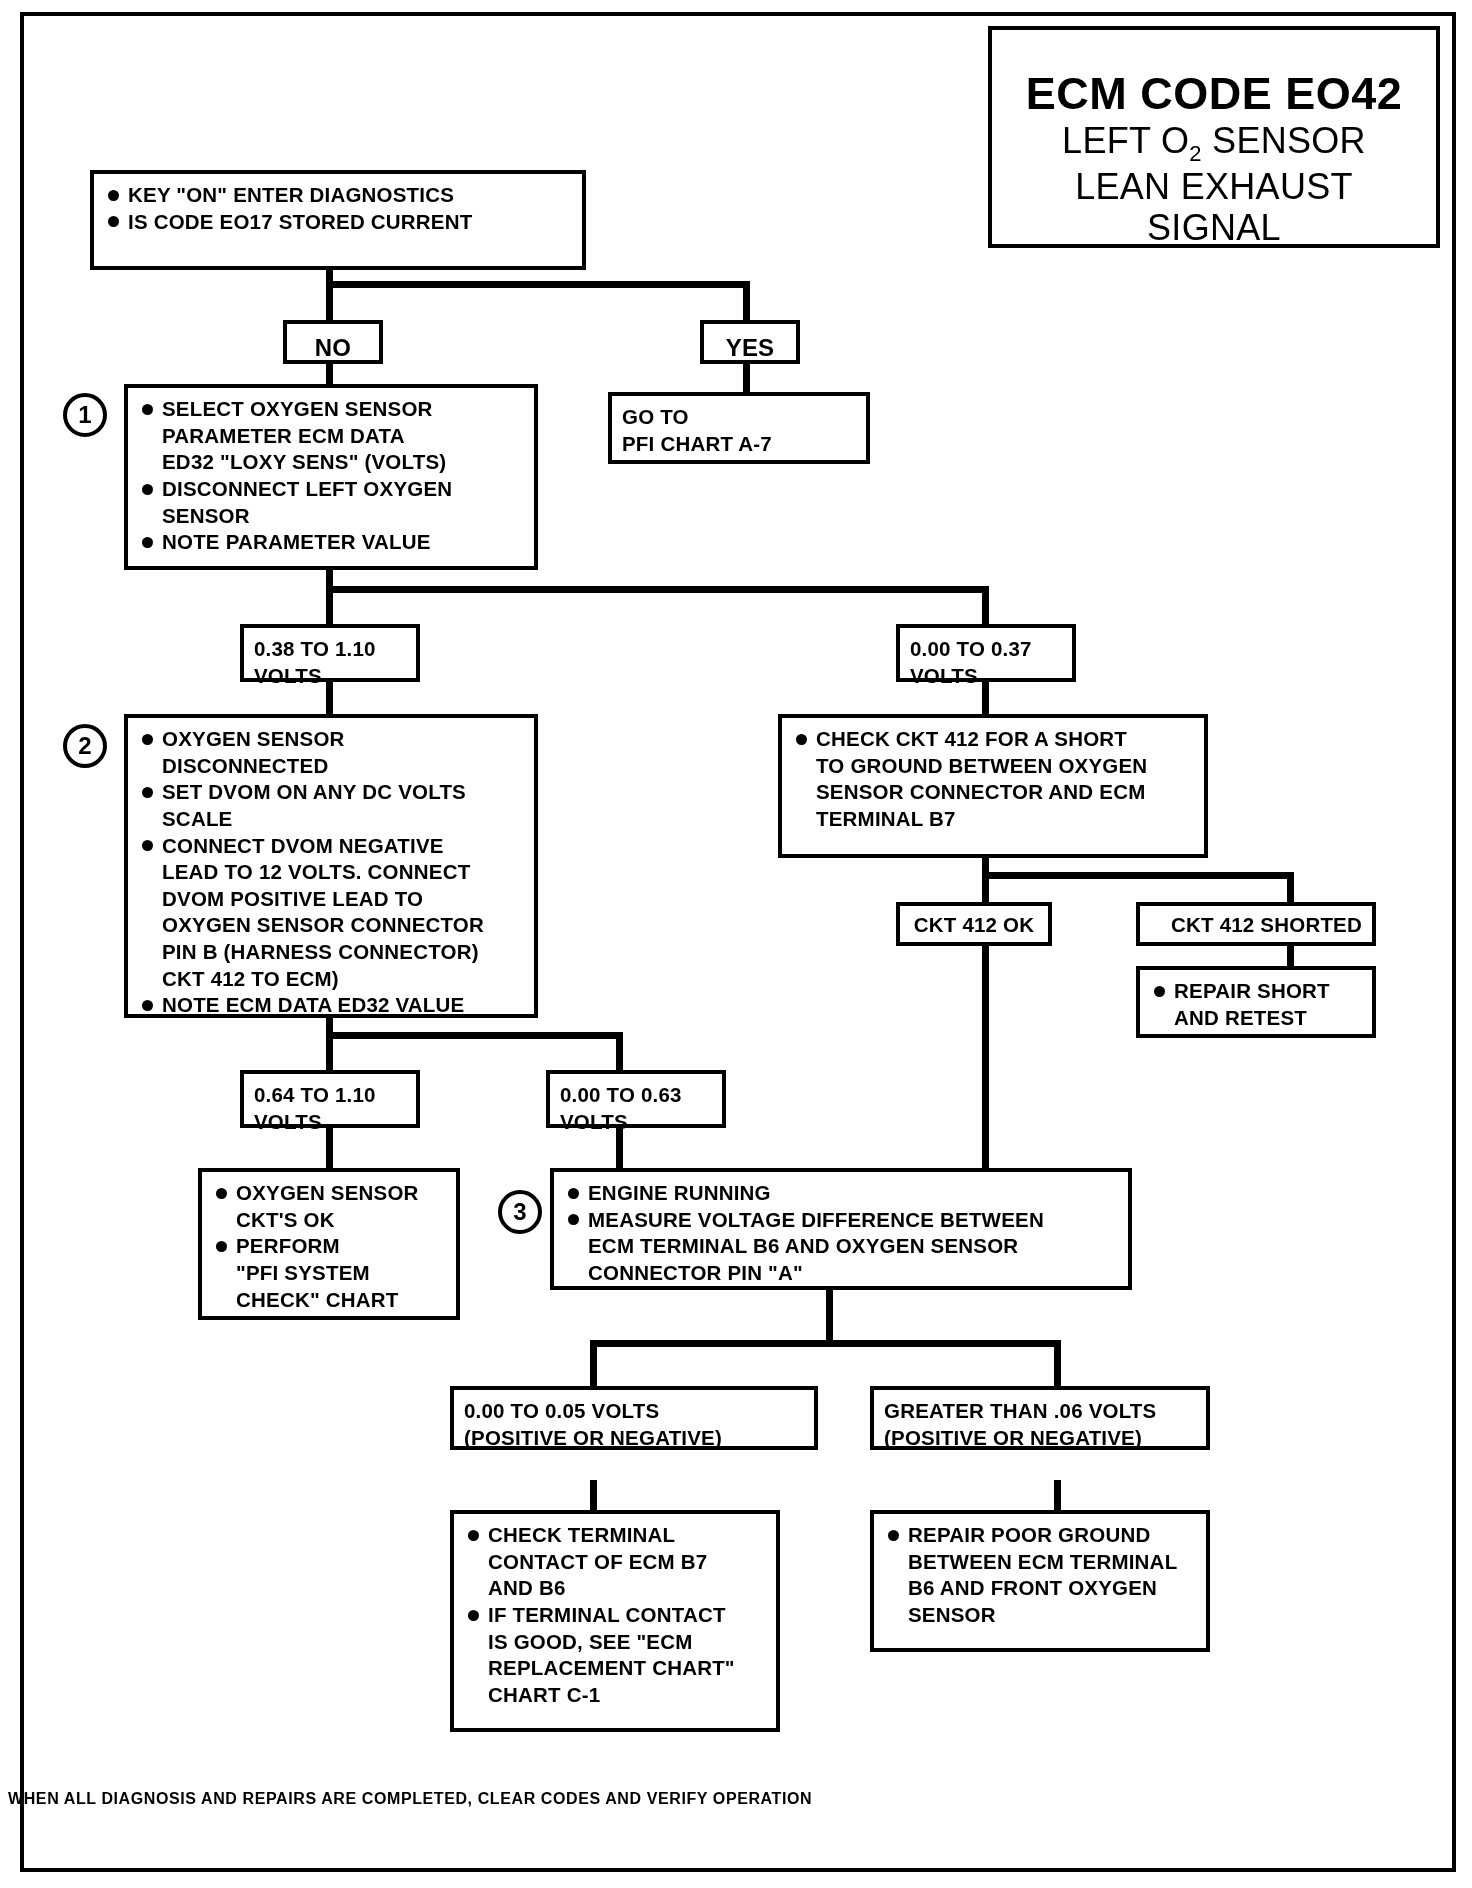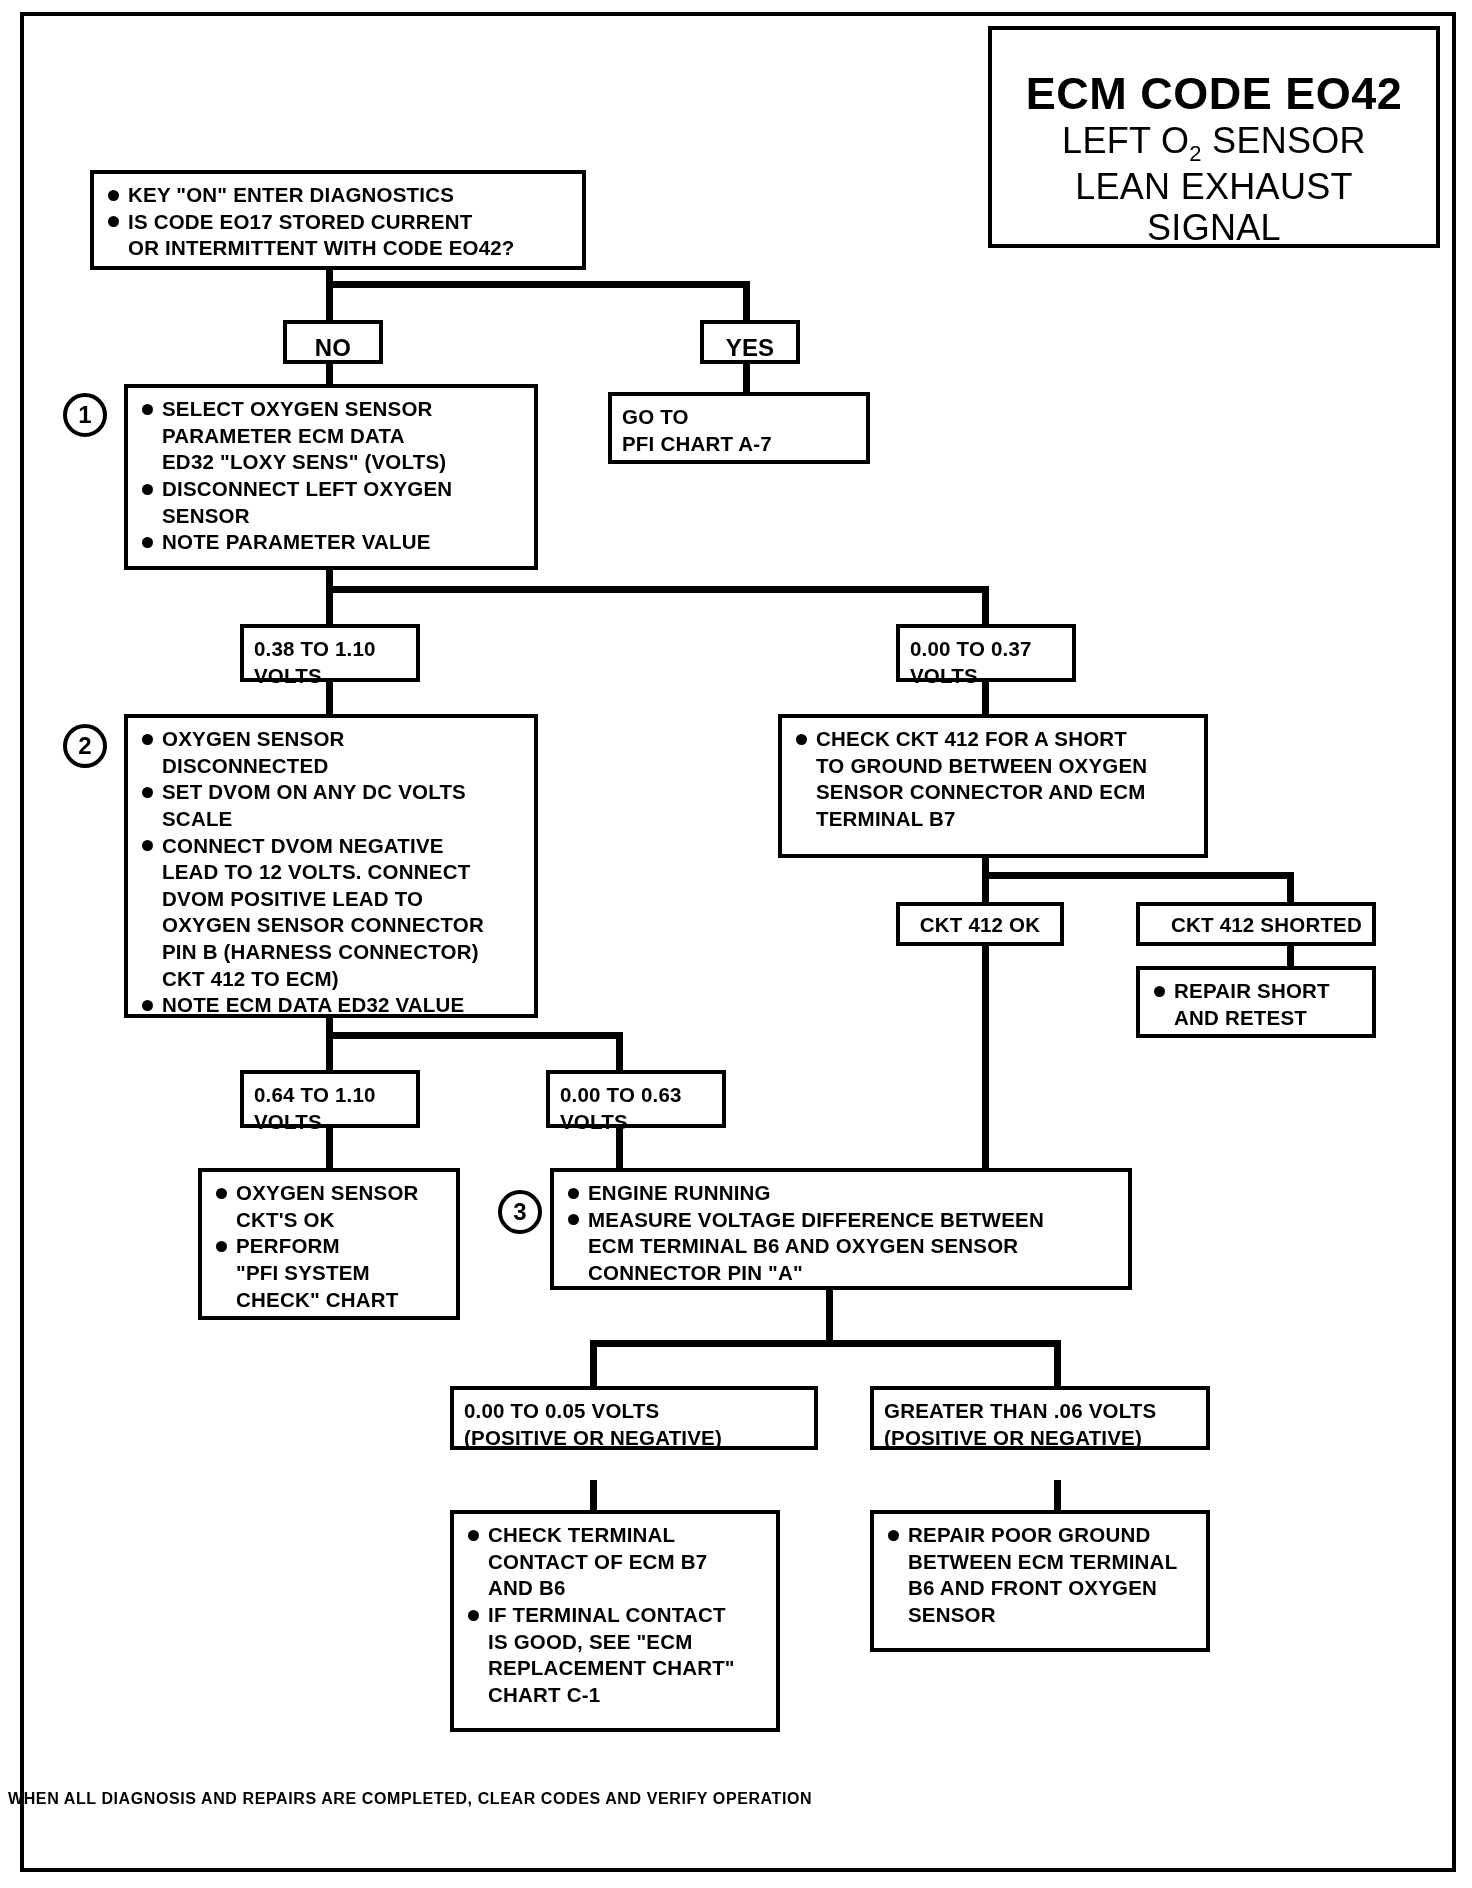--- a/index.html
+++ b/index.html
@@ -172,21 +172,20 @@
   <div class="vline" style="left:582px;top:1480px;width:7px;height:38px;"></div>
   <div class="vline" style="left:1046px;top:1480px;width:7px;height:38px;"></div>
 
   <div class="box" style="left:82px;top:170px;width:496px;height:100px;">
     <ul class="bl">
       <li>
         <span class="ln f20">KEY "ON" ENTER DIAGNOSTICS</span>
       </li>
       <li>
         <span class="ln f20">IS CODE EO17 STORED CURRENT</span>
-        <span class="ln f20">OR INTERMITTENT WITH CODE EO42?</span>
       </li>
     </ul>
   </div>
 
   <div class="box" style="left:275px;top:320px;width:100px;height:44px;text-align:center;">
     <span class="ln f21">NO</span>
   </div>
 
   <div class="box" style="left:692px;top:320px;width:100px;height:44px;text-align:center;">
     <span class="ln f21">YES</span>
@@ -260,21 +259,21 @@
     <ul class="bl">
       <li>
         <span class="ln f20">CHECK CKT 412 FOR A SHORT</span>
         <span class="ln f20">TO GROUND BETWEEN OXYGEN</span>
         <span class="ln f20">SENSOR CONNECTOR AND ECM</span>
         <span class="ln f20">TERMINAL B7</span>
       </li>
     </ul>
   </div>
 
-  <div class="box" style="left:888px;top:902px;width:168px;height:44px;text-align:center;padding-top:6px;">
+  <div class="box" style="left:888px;top:902px;width:156px;height:44px;text-align:center;padding-top:6px;">
     <span class="ln f20">CKT 412 OK</span>
   </div>
 
   <div class="box" style="left:1128px;top:902px;width:240px;height:44px;text-align:right;padding-top:6px;">
     <span class="ln f20">CKT 412 SHORTED</span>
   </div>
 
   <div class="box" style="left:1128px;top:966px;width:240px;height:72px;">
     <ul class="bl">
       <li>

